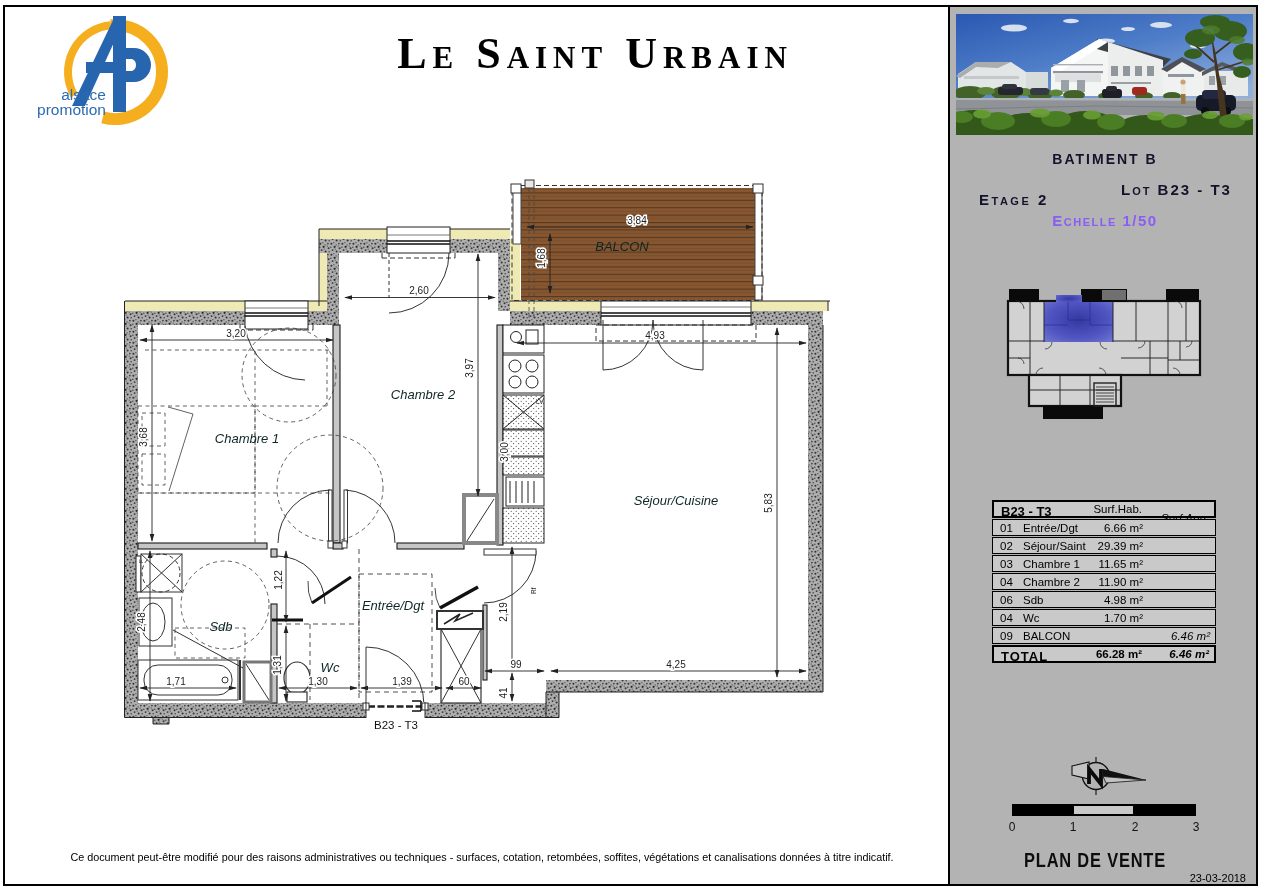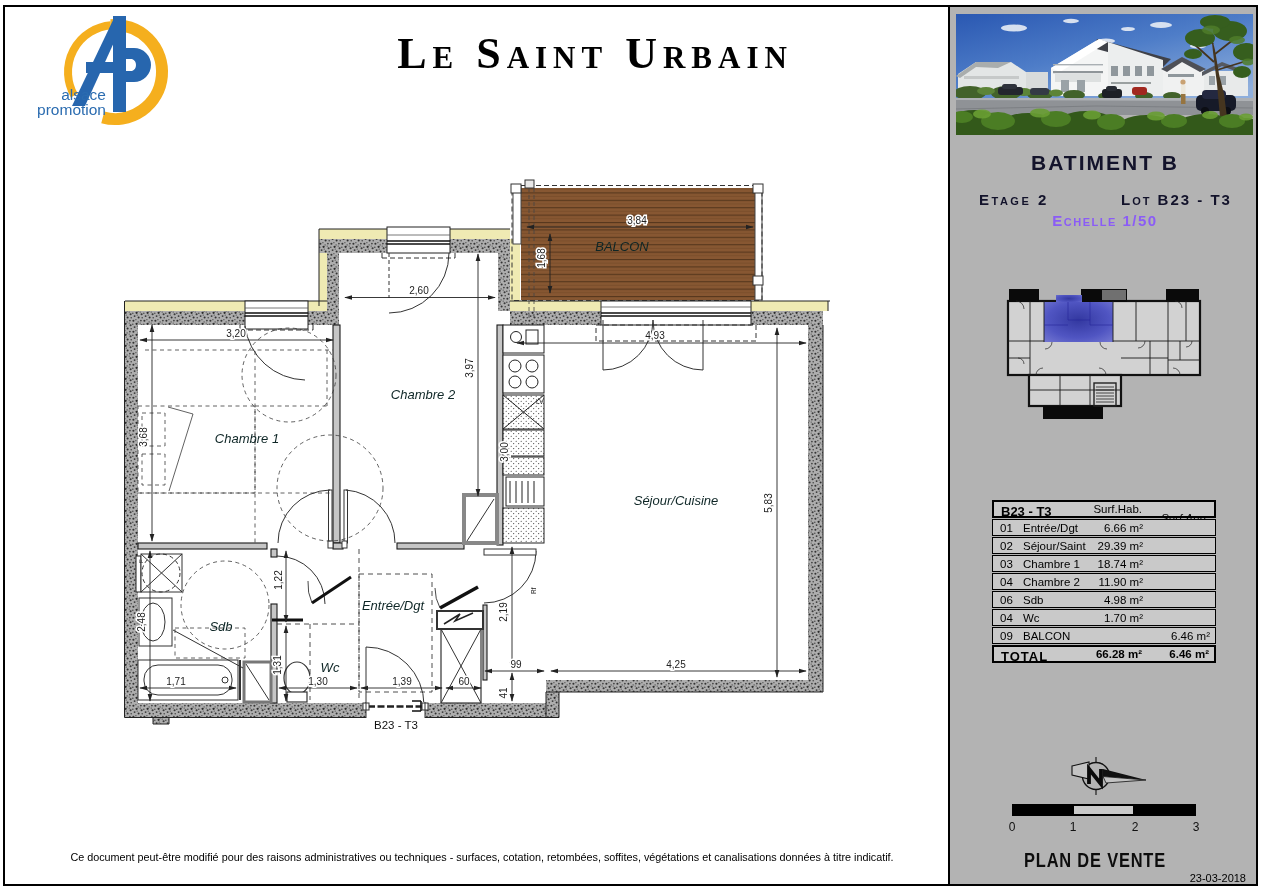--- a/index.html
+++ b/index.html
@@ -3,35 +3,35 @@
 <meta charset="utf-8">
 <style>
 html,body{margin:0;padding:0;}
 body{width:1264px;height:894px;background:#fff;position:relative;overflow:hidden;
   font-family:"Liberation Sans",sans-serif;}
 .abs{position:absolute;}
 #frame{left:3px;top:5px;width:1253px;height:881px;border:2px solid #000;box-sizing:border-box;}
 #sidebar{left:948px;top:5px;width:310px;height:881px;background:#b3b3b3;border:2px solid #000;box-sizing:border-box;}
 #title{left:200px;top:28px;width:790px;text-align:center;font-family:"Liberation Serif",serif;
   font-weight:bold;font-size:44px;letter-spacing:6px;color:#000;font-variant:small-caps;}
-#batB{left:950px;top:151px;width:310px;text-align:center;font-size:21px;font-weight:bold;color:#13132b;letter-spacing:2px;}
+#batB{left:950px;top:151px;width:310px;text-align:center;font-size:14px;font-weight:bold;color:#13132b;letter-spacing:2px;}
 #etage{left:979px;top:191px;font-size:15px;font-weight:bold;color:#13132b;font-variant:small-caps;letter-spacing:2.5px;}
-#lot{left:1121px;top:191px;font-size:15px;font-weight:bold;color:#13132b;font-variant:small-caps;letter-spacing:2px;}
+#lot{left:1121px;top:181px;font-size:15px;font-weight:bold;color:#13132b;font-variant:small-caps;letter-spacing:2px;}
 #echelle{left:950px;top:212px;width:310px;text-align:center;font-size:15px;font-weight:bold;color:#8b5cf6;font-variant:small-caps;letter-spacing:1.5px;}
 #pdv{left:940px;top:849px;width:310px;text-align:center;font-size:20px;font-weight:bold;color:#0d0d0d;letter-spacing:1px;transform:scaleX(0.82);transform-origin:50% 50%;}
 #date{left:1100px;top:872px;width:146px;text-align:right;font-size:11px;color:#000;}
 #disclaimer{left:8px;top:851px;width:948px;text-align:center;font-size:10.8px;color:#000;}
 
 #tbl{left:992px;top:500px;width:224px;}
 .trow{position:relative;box-sizing:border-box;width:224px;height:17px;background:#c9c9c9;
   border:1px solid #000;margin-bottom:1px;font-size:11.5px;color:#000;}
 .trow .c1{position:absolute;left:7px;top:2px;}
 .trow .c2{position:absolute;left:30px;top:2px;}
 .trow .c3{position:absolute;right:72px;top:2px;}
-.trow .c4{position:absolute;right:5px;top:2px;}
+.trow .c4{position:absolute;right:5px;top:2px;font-style:italic;}
 #thead{height:18px;border-width:2px;font-weight:bold;}
 #thead .h2{position:absolute;right:72px;top:1px;font-weight:normal;}
 #thead .h3{position:absolute;right:5px;top:10px;font-weight:normal;font-style:italic;}
 #ttotal{border-width:2px;font-weight:bold;height:18px;}
 
 #sbar{left:1012px;top:804px;width:184px;height:12px;background:#000;}
 #sbarw{left:1073px;top:805px;width:61px;height:10px;background:#c9c9c9;border:1px solid #000;box-sizing:border-box;}
 .snum{position:absolute;top:820px;width:20px;text-align:center;font-size:12px;color:#111;}
 </style>
 </head>
@@ -55,21 +55,21 @@
       <span class="c3">6.66 m²</span>
     </div>
   <div class="trow">
       <span class="c1">02</span>
       <span class="c2">Séjour/Saint</span>
       <span class="c3">29.39 m²</span>
     </div>
   <div class="trow">
       <span class="c1">03</span>
       <span class="c2">Chambre 1</span>
-      <span class="c3">18.74 m²</span>
+      <span class="c3">11.65 m²</span>
     </div>
   <div class="trow">
       <span class="c1">04</span>
       <span class="c2">Chambre 2</span>
       <span class="c3">11.90 m²</span>
     </div>
   <div class="trow">
       <span class="c1">06</span>
       <span class="c2">Sdb</span>
       <span class="c3">4.98 m²</span>

